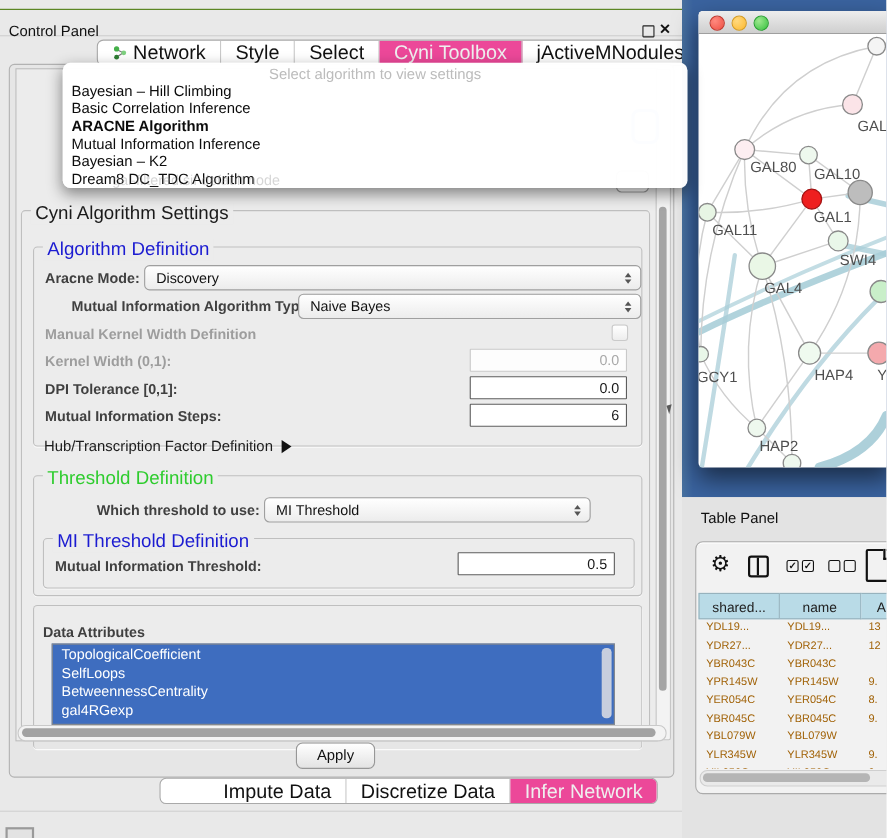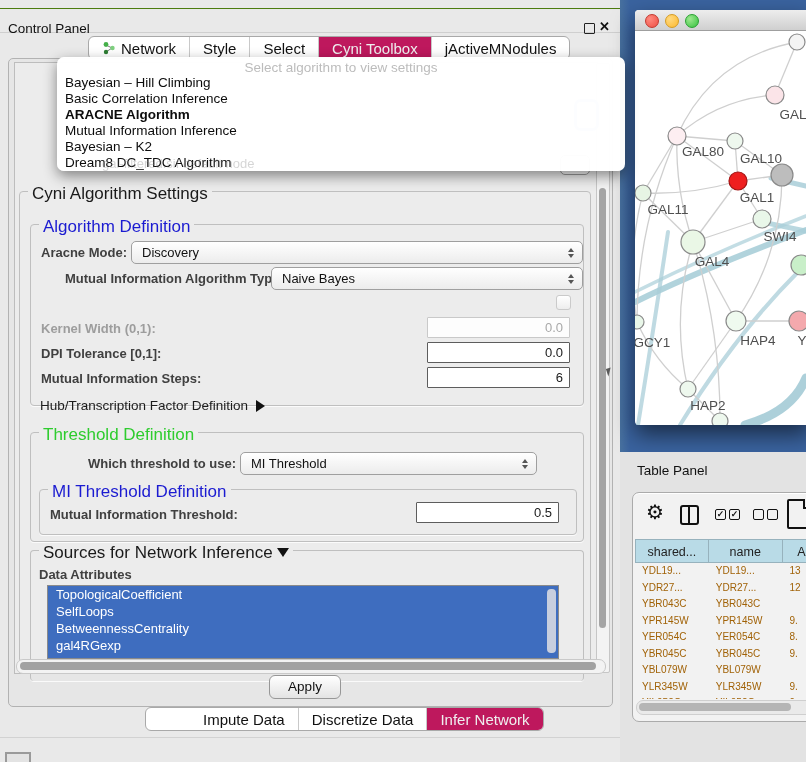--- a/index.html
+++ b/index.html
@@ -7,23 +7,23 @@
         font-family:"Liberation Sans",sans-serif;background:#e9e9e9;color:#1a1a1a;}
   .abs{position:absolute;}
 
   
   #titlebar{left:0;top:8px;width:620px;height:23px;border-top:1px solid #4d7c0f;border-bottom:1px solid #cfcfcf;background:#e9e9e9;}
   #tb-title{left:8px;top:12px;font-size:13.5px;color:#111;}
   #float-ico{left:584px;top:14px;width:9px;height:9px;border:1.6px solid #222;border-radius:1px;}
   #close-ico{left:599px;top:10px;font-size:13px;font-weight:bold;color:#111;}
 
   .tabstrip{display:flex;background:#fff;border:1px solid #a9a9a9;border-radius:6px;overflow:hidden;height:22px;}
-  .tab{display:flex;align-items:center;gap:5px;padding:0 13px;font-size:15px;color:#111;border-right:1px solid #c9c9c9;white-space:nowrap;}
+  .tab{display:flex;align-items:center;gap:5px;padding:0 13px;font-size:18px;color:#111;border-right:1px solid #c9c9c9;white-space:nowrap;}
   .tab:last-child{border-right:none;}
-  .tab.sel{background:#be185d;color:#efefef;}
+  .tab.sel{background:#ec4899;color:#efefef;}
   #top-tabs{left:88px;top:36px;}
   #bottom-tabs{left:145px;top:707px;padding-left:44px;}
 
   #panel{left:8px;top:58px;width:603px;height:647px;background:#e6e6e6;border:1px solid #b2b2b2;border-radius:5px;}
   #scrollpanel{left:14px;top:62px;width:582px;height:610px;background:#ececec;border:1px solid #bdbdbd;}
   
   #vsb{left:596px;top:63px;width:12px;height:608px;background:#f3f3f3;border:1px solid #c6c6c6;border-radius:2px;}
   #vsb-thumb{left:1.5px;top:124px;width:7px;height:440px;background:#a5a5a5;border-radius:4px;}
   #hsb{left:16px;top:659px;width:588px;height:13px;background:#f3f3f3;border:1px solid #c9c9c9;border-radius:7px;}
   #hsb-thumb{left:3px;top:1.5px;width:576px;height:8px;background:#a2a2a2;border-radius:4px;}
@@ -153,20 +153,21 @@
 
         <span class="abs lbl" style="left:10px;top:46px;padding-left:24px;">Mutual Information Algorithm Type:</span>
         <div class="abs combo" style="left:240px;top:42px;width:310px;">
           <span class="ct">Naive Bayes</span>
           <span class="spin">
               <span class="aru"></span>
               <span class="ard"></span>
             </span>
         </div>
 
+        <span class="abs lbl dis" style="left:10px;top:71px;">Manual Kernel Width Definition</span>
         <span class="abs" id="chk" style="left:525px;top:70px;"></span>
 
         <span class="abs lbl dis" style="left:10px;top:96px;">Kernel Width (0,1):</span>
         <div class="abs field dis" style="left:396px;top:92px;width:143px;">0.0</div>
 
         <span class="abs lbl" style="left:10px;top:121px;">DPI Tolerance [0,1]:</span>
         <div class="abs field" style="left:396px;top:117px;width:143px;">0.0</div>
 
         <span class="abs lbl" style="left:10px;top:146px;">Mutual Information Steps:</span>
         <div class="abs field" style="left:396px;top:142px;width:143px;">6</div>
@@ -189,21 +190,20 @@
         </div>
 
         <div class="abs group" style="left:8px;top:56px;width:536px;height:44px;">
           <span class="gtitle blue">MI Threshold Definition</span>
           <span class="abs lbl" style="left:10px;top:17px;">Mutual Information Threshold:</span>
           <div class="abs field" style="left:376px;top:12px;width:143px;">0.5</div>
         </div>
       </div>
 
       <div class="abs group" style="left:10px;top:358px;width:552px;height:130px;border-bottom:none;">
-        <span class="gtitle"><span>Sources for Network Inference</span> <span class="tri-d"></span></span>
         <span class="abs lbl" style="left:8px;top:16px;">Data Attributes</span>
         <div class="abs" id="attrlist" style="left:16px;top:34px;width:510px;height:72px;">
 
         <div class="attr-item">TopologicalCoefficient</div>
             <div class="attr-item">SelfLoops</div>
             <div class="attr-item">BetweennessCentrality</div>
             <div class="attr-item">gal4RGexp</div>
             <div class="abs" id="attr-sb"></div>
           </div>
       </div>

